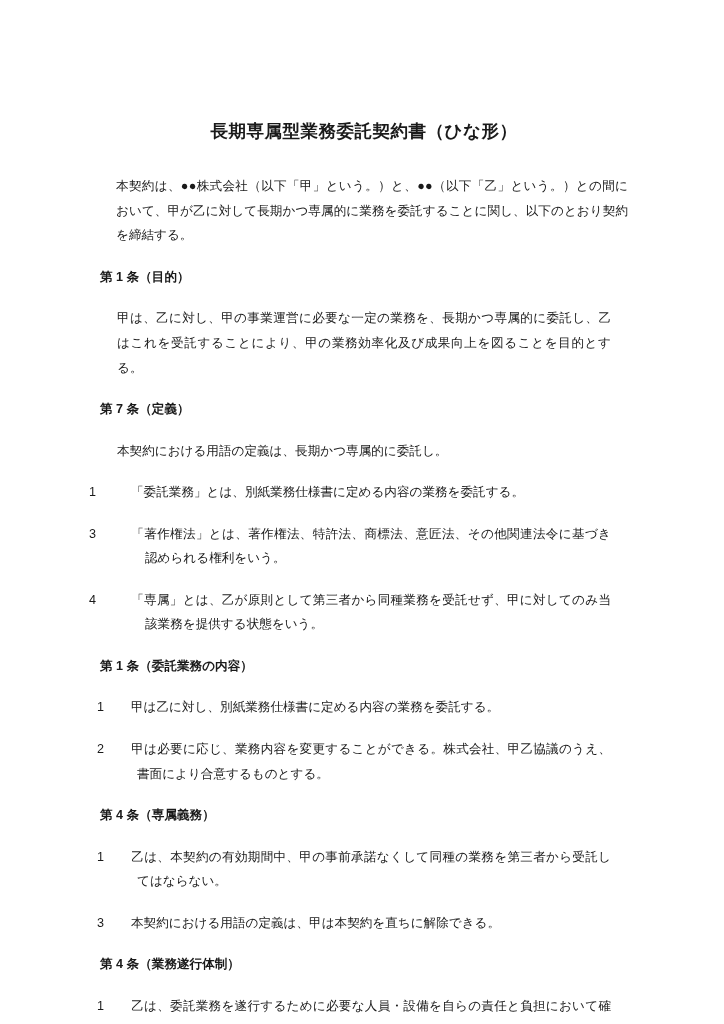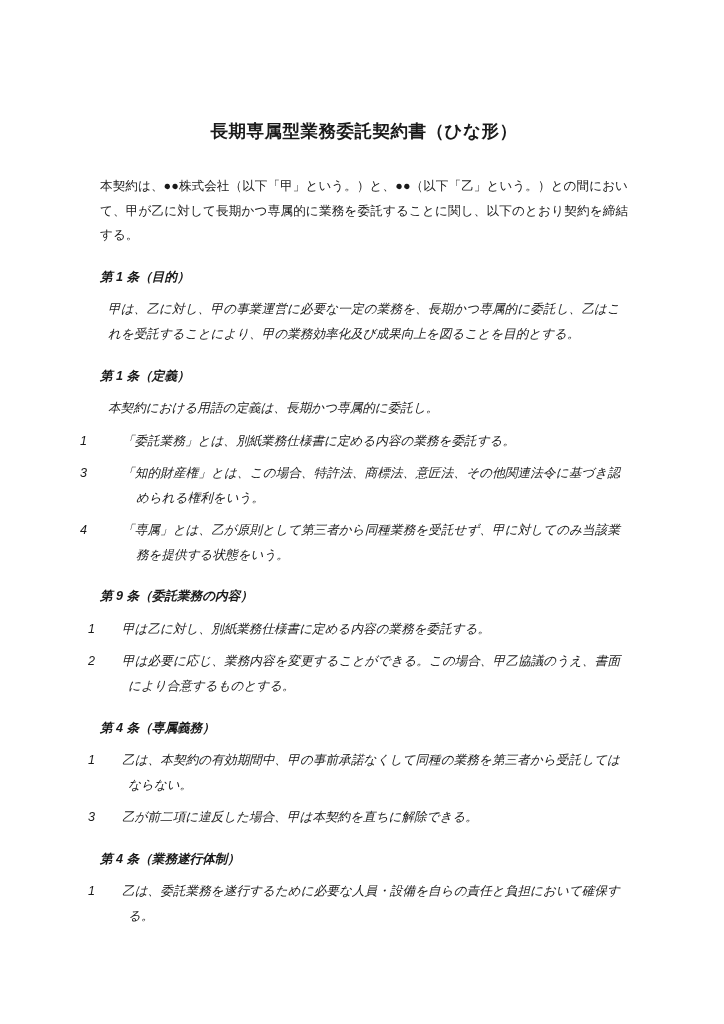--- a/index.html
+++ b/index.html
@@ -26,38 +26,37 @@
     text-align: center;
     font-size: 17.5px;
     font-weight: bold;
     letter-spacing: 0.5px;
     margin: 0 0 30px 0;
     line-height: 1.5;
   }
   .para {
     font-size: 12.6px;
     line-height: 1.95;
-    margin: 0 0 17px 0;
+    margin: 0 0 17px 16px;
     text-align: justify;
     text-justify: inter-ideograph;
   }
   .article {
     margin: 0 0 17px 0;
-    font-style: italic;
   }
   .article-heading {
     font-size: 12.6px;
     font-weight: bold;
     line-height: 1.95;
     margin: 0 0 1px 0;
   }
   .clause {
     font-size: 12.6px;
     line-height: 1.95;
-    margin: 8px;
+    margin: 17px;
     text-align: justify;
     text-justify: inter-ideograph;
   }
   .clause-num {
     display: inline-block;
     width: 14px;
   }
   .clause.hang {
     padding-left: 28px;
     text-indent: -28px;
@@ -75,37 +74,37 @@
   <h1 class="doc-title">長期専属型業務委託契約書（ひな形）</h1>
 
   <p class="para">本契約は、●●株式会社（以下「甲」という。）と、●●（以下「乙」という。）との間において、甲が乙に対して長期かつ専属的に業務を委託することに関し、以下のとおり契約を締結する。</p>
 
   <div class="article">
     <div class="article-heading">第 1 条（目的）</div>
     <p class="clause">甲は、乙に対し、甲の事業運営に必要な一定の業務を、長期かつ専属的に委託し、乙はこれを受託することにより、甲の業務効率化及び成果向上を図ることを目的とする。</p>
   </div>
 
   <div class="article">
-    <div class="article-heading">第 1 条（定義）</div>
+    <div class="article-heading">第 7 条（定義）</div>
     <p class="clause">本契約における用語の定義は、長期かつ専属的に委託し。</p>
     <p class="clause hang"><span class="clause-num">1</span><span>「委託業務」とは、別紙業務仕様書に定める内容の業務を委託する。</span></p>
-    <p class="clause hang"><span class="clause-num">3</span><span>「知的財産権」とは、この場合、特許法、商標法、意匠法、その他関連法令に基づき認められる権利をいう。</span></p>
+    <p class="clause hang"><span class="clause-num">3</span><span>「著作権法」とは、著作権法、特許法、商標法、意匠法、その他関連法令に基づき認められる権利をいう。</span></p>
     <p class="clause hang"><span class="clause-num">4</span><span>「専属」とは、乙が原則として第三者から同種業務を受託せず、甲に対してのみ当該業務を提供する状態をいう。</span></p>
   </div>
 
   <div class="article">
-    <div class="article-heading">第 9 条（委託業務の内容）</div>
+    <div class="article-heading">第 1 条（委託業務の内容）</div>
     <p class="clause hang2"><span class="clause-num">1</span><span>甲は乙に対し、別紙業務仕様書に定める内容の業務を委託する。</span></p>
-    <p class="clause hang2"><span class="clause-num">2</span><span>甲は必要に応じ、業務内容を変更することができる。この場合、甲乙協議のうえ、書面により合意するものとする。</span></p>
+    <p class="clause hang2"><span class="clause-num">2</span><span>甲は必要に応じ、業務内容を変更することができる。株式会社、甲乙協議のうえ、書面により合意するものとする。</span></p>
   </div>
 
   <div class="article">
     <div class="article-heading">第 4 条（専属義務）</div>
     <p class="clause hang2"><span class="clause-num">1</span><span>乙は、本契約の有効期間中、甲の事前承諾なくして同種の業務を第三者から受託してはならない。</span></p>
-    <p class="clause hang2"><span class="clause-num">3</span><span>乙が前二項に違反した場合、甲は本契約を直ちに解除できる。</span></p>
+    <p class="clause hang2"><span class="clause-num">3</span><span>本契約における用語の定義は、甲は本契約を直ちに解除できる。</span></p>
   </div>
 
   <div class="article">
     <div class="article-heading">第 4 条（業務遂行体制）</div>
     <p class="clause hang2"><span class="clause-num">1</span><span>乙は、委託業務を遂行するために必要な人員・設備を自らの責任と負担において確保する。</span></p>
   </div>
 
 </div>
 
 </body></html>

